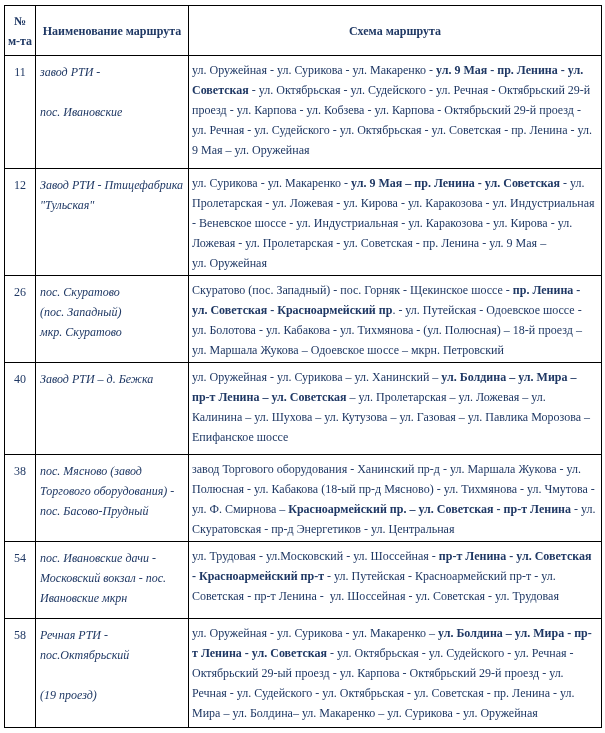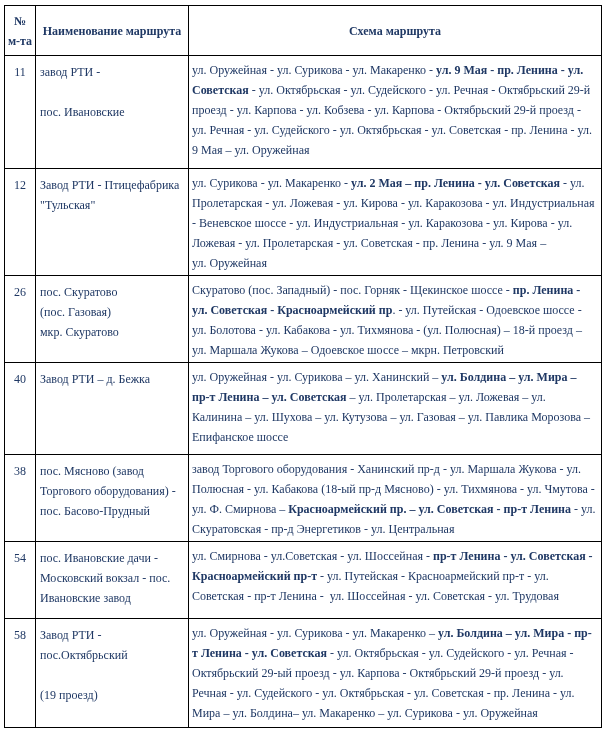--- a/index.html
+++ b/index.html
@@ -26,21 +26,21 @@
     line-height: 20px;
     box-sizing: border-box;
   }
   table.routes th {
     font-weight: bold;
     text-align: center;
     vertical-align: middle;
     padding: 2px 2px;
   }
   td.c-num { text-align: center; padding-top: 6px; }
-  td.c-name { padding: 6px 2px 2px 4px; }
+  td.c-name { padding: 6px 2px 2px 4px; font-style: italic; }
   td.c-name .nl { min-height: 20px; }
   td.c-scheme { padding: 4px 4px 2px 3px; white-space: pre-wrap; margin-left: 48px; }
   td.c-scheme b { font-weight: bold; }
 </style>
 </head>
 <body>
 
 <div class="page">
   <table class="routes">
     <colgroup>
@@ -67,28 +67,28 @@
           <div class="nl">пос. Ивановские</div>
         </td>
         <td class="c-scheme"><span>ул. Оружейная - ул. Сурикова - ул. Макаренко - </span><b>ул. 9 Мая - пр. Ленина - ул. Советская</b><span> - ул. Октябрьская - ул. Судейского - ул. Речная - Октябрьский 29-й проезд - ул. Карпова - ул. Кобзева - ул. Карпова - Октябрьский 29-й проезд - ул. Речная - ул. Судейского - ул. Октябрьская - ул. Советская - пр. Ленина - ул. 9 Мая – ул. Оружейная</span></td>
       </tr>
       <tr style="height:84px;">
         <td class="c-num">12</td>
         <td class="c-name">
           <div class="nl">Завод РТИ - Птицефабрика</div>
           <div class="nl">"Тульская"</div>
         </td>
-        <td class="c-scheme"><span>ул. Сурикова - ул. Макаренко - </span><b>ул. 2 Мая – пр. Ленина - ул. Советская</b><span> - ул. Пролетарская - ул. Ложевая - ул. Кирова - ул. Каракозова - ул. Индустриальная - Веневское шоссе - ул. Индустриальная - ул. Каракозова - ул. Кирова - ул. Ложевая - ул. Пролетарская - ул. Советская - пр. Ленина - ул. 9 Мая –
+        <td class="c-scheme"><span>ул. Сурикова - ул. Макаренко - </span><b>ул. 9 Мая – пр. Ленина - ул. Советская</b><span> - ул. Пролетарская - ул. Ложевая - ул. Кирова - ул. Каракозова - ул. Индустриальная - Веневское шоссе - ул. Индустриальная - ул. Каракозова - ул. Кирова - ул. Ложевая - ул. Пролетарская - ул. Советская - пр. Ленина - ул. 9 Мая –
 ул. Оружейная</span></td>
       </tr>
       <tr style="height:83px;">
         <td class="c-num">26</td>
         <td class="c-name">
           <div class="nl">пос. Скуратово</div>
-          <div class="nl">(пос. Газовая)</div>
+          <div class="nl">(пос. Западный)</div>
           <div class="nl">мкр. Скуратово</div>
         </td>
         <td class="c-scheme"><span>Скуратово (пос. Западный) - пос. Горняк - Щекинское шоссе - </span><b>пр. Ленина - ул. Советская - Красноармейский пр</b><span>. - ул. Путейская - Одоевское шоссе - ул. Болотова - ул. Кабакова - ул. Тихмянова - (ул. Полюсная) – 18-й проезд – ул. Маршала Жукова – Одоевское шоссе – мкрн. Петровский</span></td>
       </tr>
       <tr style="height:92px;">
         <td class="c-num">40</td>
         <td class="c-name">
           <div class="nl">Завод РТИ – д. Бежка</div>
         </td>
         <td class="c-scheme"><span>ул. Оружейная - ул. Сурикова – ул. Ханинский – </span><b>ул. Болдина – ул. Мира – пр-т Ленина – ул. Советская</b><span> – ул. Пролетарская – ул. Ложевая – ул. Калинина – ул. Шухова – ул. Кутузова – ул. Газовая – ул. Павлика Морозова – Епифанское шоссе</span></td>
@@ -100,28 +100,28 @@
           <div class="nl">Торгового оборудования) -</div>
           <div class="nl">пос. Басово-Прудный</div>
         </td>
         <td class="c-scheme"><span>завод Торгового оборудования - Ханинский пр-д - ул. Маршала Жукова - ул. Полюсная - ул. Кабакова (18-ый пр-д Мясново) - ул. Тихмянова - ул. Чмутова - ул. Ф. Смирнова – </span><b>Красноармейский пр. – ул. Советская - пр-т Ленина</b><span> - ул. Скуратовская - пр-д Энергетиков - ул. Центральная</span></td>
       </tr>
       <tr style="height:77px;">
         <td class="c-num">54</td>
         <td class="c-name">
           <div class="nl">пос. Ивановские дачи -</div>
           <div class="nl">Московский вокзал - пос.</div>
-          <div class="nl">Ивановские завод</div>
+          <div class="nl">Ивановские мкрн</div>
         </td>
-        <td class="c-scheme"><span>ул. Смирнова - ул.Советская - ул. Шоссейная - </span><b>пр-т Ленина - ул. Советская - Красноармейский пр-т</b><span> - ул. Путейская - Красноармейский пр-т - ул. Советская - пр-т Ленина -  ул. Шоссейная - ул. Советская - ул. Трудовая</span></td>
+        <td class="c-scheme"><span>ул. Трудовая - ул.Московский - ул. Шоссейная - </span><b>пр-т Ленина - ул. Советская - Красноармейский пр-т</b><span> - ул. Путейская - Красноармейский пр-т - ул. Советская - пр-т Ленина -  ул. Шоссейная - ул. Советская - ул. Трудовая</span></td>
       </tr>
       <tr style="height:109px;">
         <td class="c-num">58</td>
         <td class="c-name">
-          <div class="nl">Завод РТИ - пос.Октябрьский</div>
+          <div class="nl">Речная РТИ - пос.Октябрьский</div>
           <div class="nl"></div>
           <div class="nl">(19 проезд)</div>
         </td>
         <td class="c-scheme"><span>ул. Оружейная - ул. Сурикова - ул. Макаренко – </span><b>ул. Болдина – ул. Мира - пр-т Ленина - ул. Советская</b><span> - ул. Октябрьская - ул. Судейского - ул. Речная - Октябрьский 29-ый проезд - ул. Карпова - Октябрьский 29-й проезд - ул. Речная - ул. Судейского - ул. Октябрьская - ул. Советская - пр. Ленина - ул. Мира – ул. Болдина– ул. Макаренко – ул. Сурикова - ул. Оружейная</span></td>
       </tr>
     </tbody>
   </table>
 </div>
 
 </body></html>

